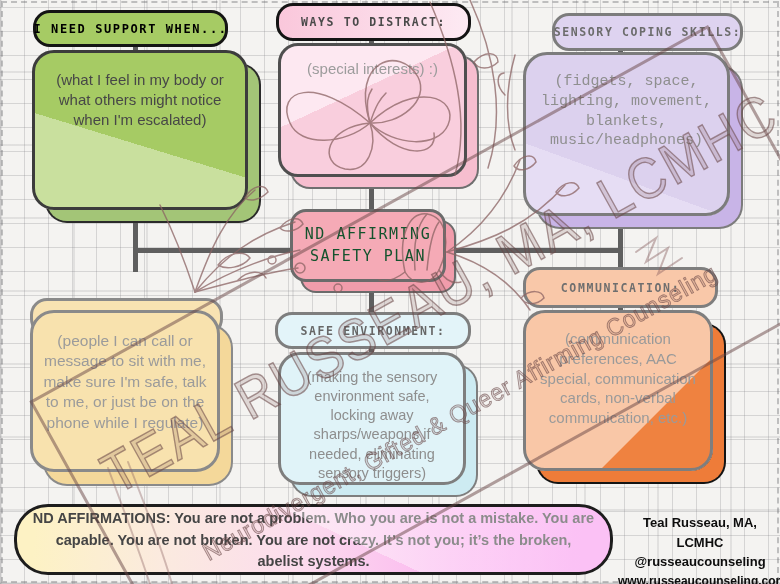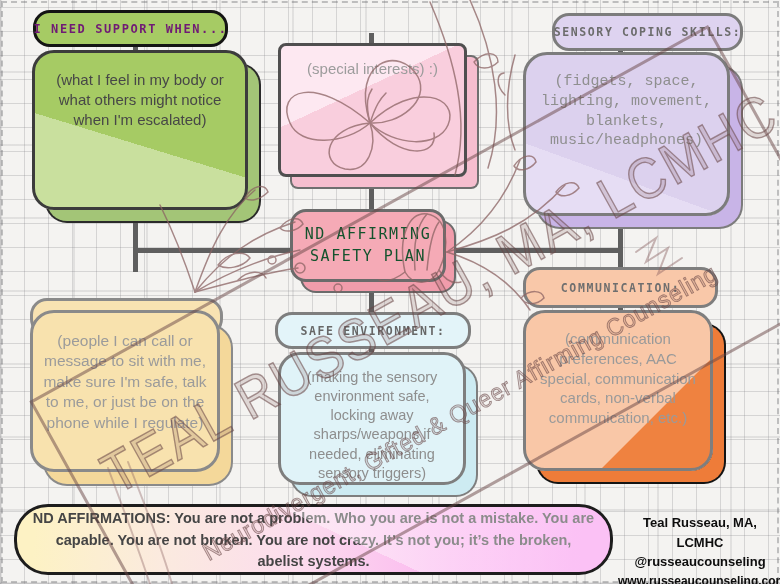--- a/index.html
+++ b/index.html
@@ -26,28 +26,28 @@
     font-size:11.5px;letter-spacing:1.6px;white-space:nowrap;
   }
   
   .note{
     position:absolute;z-index:2;border-radius:22px;box-sizing:border-box;
     display:flex;align-items:flex-start;justify-content:center;
     text-align:center;font-size:15px;line-height:1.32;
   }
   .note p{margin:0;}
 
-  #support-pill{left:33px;top:10px;width:189px;height:31px;background:#a6cb64;border:3px solid #141414;color:#701a75;font-size:12px;}
+  #support-pill{left:33px;top:10px;width:189px;height:31px;background:#a6cb64;border:3px solid #141414;color:#000000;font-size:12px;}
   #support-body{left:32px;top:50px;width:216px;height:160px;border:3px solid #3c3c3c;
     background:linear-gradient(197deg,#a6cb64 57%,#c9e09e 57%);
     box-shadow:13px 13px 0 -2px #a3c577,13px 13px 0 0 #2a2a2a;
     color:#474747;padding:17px 12px;}
 
   #distract-pill{left:276px;top:3px;width:189px;height:32px;background:linear-gradient(90deg,#fac7db,#fdeaf3);border:3.5px solid #141414;color:#4a4a4a;}
-  #distract-body{left:278px;top:43px;width:189px;height:134px;border:3px solid #4f4f4f;border-radius:8px;
+  #distract-body{left:278px;top:43px;width:189px;height:134px;border:3px solid #4f4f4f;border-radius:20px;
     background:linear-gradient(335deg,#f9cedd 62%,#fde8f1 62%);
     box-shadow:12px 12px 0 -2px #f6becf,12px 12px 0 0 #6f6f6f;
     color:#9c9c9c;padding:13px 12px;}
 
   #sensory-pill{left:552px;top:13px;width:185px;height:32px;background:#ded3f0;border:3px solid #7c7c7c;color:#6c6c6c;}
   #sensory-body{left:523px;top:52px;width:207px;height:164px;border:3px solid #7c7c7c;border-radius:24px;
     background:linear-gradient(200deg,#dcd1ee 70%,#e6ddf4 70%);
     box-shadow:13px 13px 0 -2px #c8b4e7,13px 13px 0 0 #7c7c7c;
     color:#8f8f8f;padding:17px 12px;font-family:Liberation Mono, monospace;}
 
@@ -134,20 +134,23 @@
   <div class="conn" style="left:618px;top:218px;width:5px;height:51px;"></div>
   <div class="conn" style="left:618px;top:300px;width:5px;height:12px;"></div>
 
   <div class="pill" id="support-pill">
     <span>I NEED SUPPORT WHEN...</span>
   </div>
   <div class="note" id="support-body">
     <p>(what I feel in my body or what others might notice when I'm escalated)</p>
   </div>
 
+  <div class="pill" id="distract-pill">
+    <span>WAYS TO DISTRACT:</span>
+  </div>
   <div class="note" id="distract-body">
     <p>(special interests) :)</p>
   </div>
 
   <div class="pill" id="sensory-pill">
     <span>SENSORY COPING SKILLS:</span>
   </div>
   <div class="note" id="sensory-body">
     <p>(fidgets, space, lighting, movement, blankets, music/headphones)</p>
   </div>

